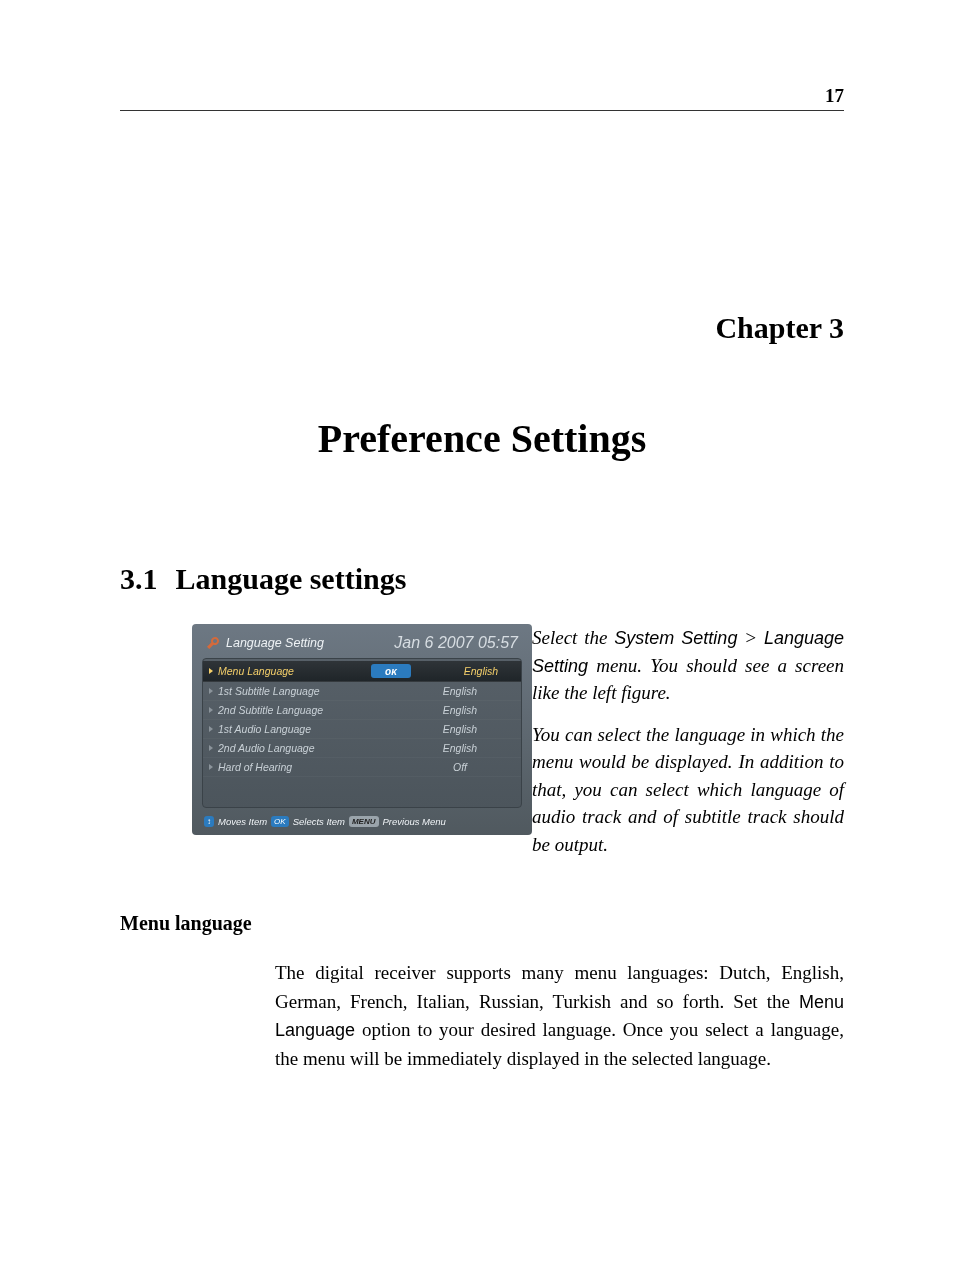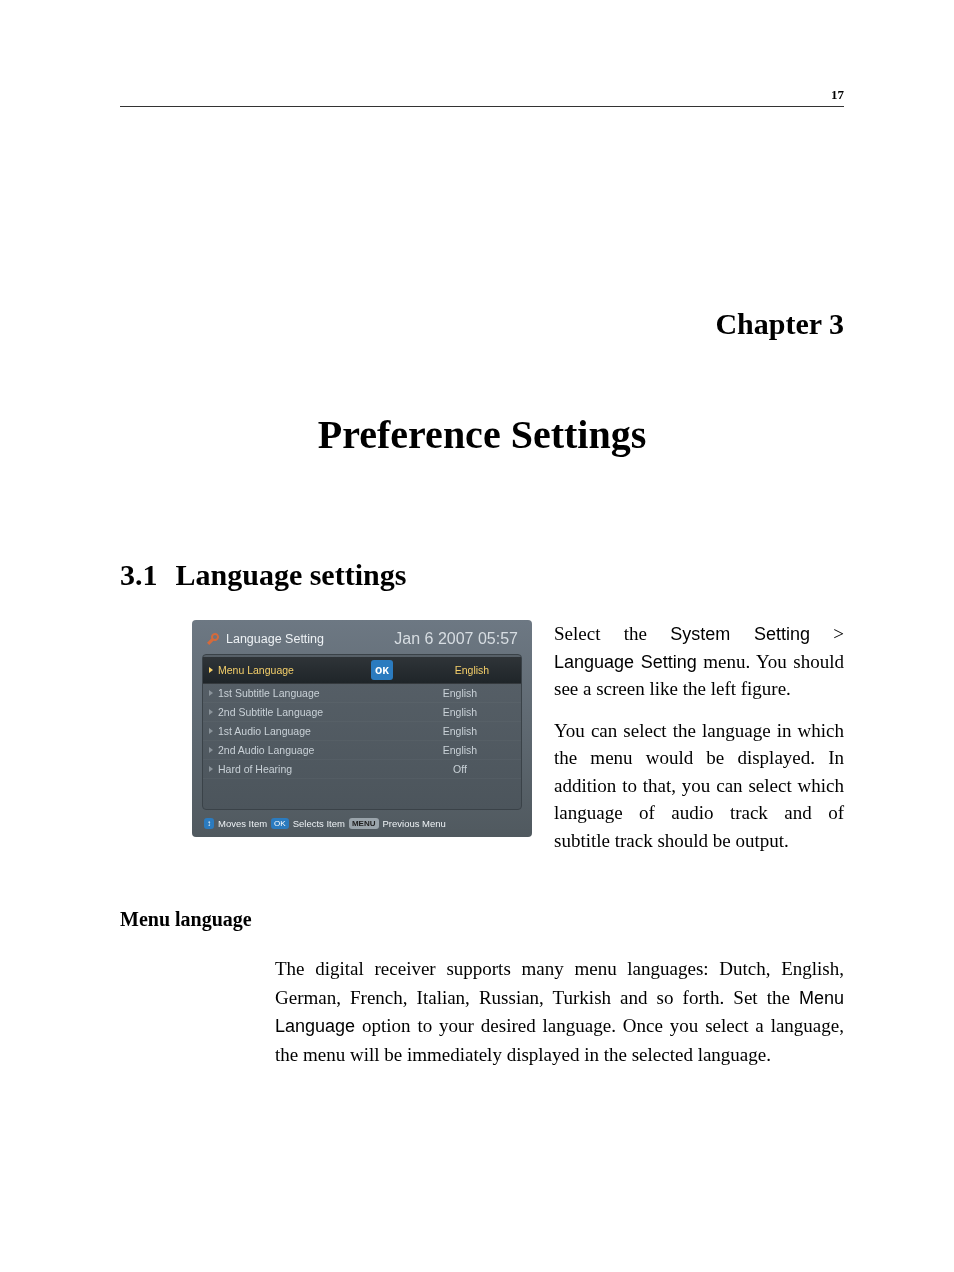--- a/index.html
+++ b/index.html
@@ -15,21 +15,21 @@
     padding: 85px 110px 80px 120px;
   }
   .page-header {
     border-bottom: 1px solid #333;
     text-align: right;
     padding-bottom: 3px;
     margin-bottom: 200px;
   }
   .page-number {
     font-weight: bold;
-    font-size: 13px;
+    font-size: 19px;
   }
   .chapter-label {
     text-align: right;
     font-weight: bold;
     font-size: 30px;
     margin-bottom: 70px;
   }
   .chapter-title {
     text-align: center;
     font-weight: bold;
@@ -37,23 +37,23 @@
     margin-bottom: 100px;
   }
   .section-heading {
     font-weight: bold;
     font-size: 30px;
     margin-bottom: 28px;
   }
   .section-number { margin-right: 18px; }
   .two-col {
     display: flex;
-    gap: 22px;
     margin-left: 72px;
     margin-bottom: 40px;
+    font-style: italic;
   }
   .figure-col { flex: 0 0 340px; }
   .text-col {
     flex: 1;
     font-size: 19px;
     line-height: 1.45;
     text-align: justify;
   }
   .text-col p { margin-bottom: 14px; }
   .sans { font-family: Arial, Helvetica, sans-serif; font-size: 18px; }
@@ -126,29 +126,29 @@
     width: 0; height: 0;
     border-top: 3px solid transparent;
     border-bottom: 3px solid transparent;
     border-left: 4px solid #8b949b;
     display: inline-block;
   }
   .tri.sel { border-left-color: #f4cf6a; }
   .ok-badge {
     background: #2b7bbf;
     color: #fff;
-    font-size: 12px;
+    font-size: 10px;
     font-weight: bold;
     border-radius: 3px;
-    padding: 1px 11px;
+    padding: 1px 20px;
     margin-left: 2px;
     display: inline-flex;
     align-items: center;
     justify-content: center;
-    width: 14px; height: 20px;
+    width: 14px; height: 14px;
   }
   .fig-footer {
     margin-top: 8px;
     font-size: 9.5px;
     color: #eef2f5;
     display: flex;
     align-items: center;
     gap: 4px;
     padding-left: 2px;
   }

